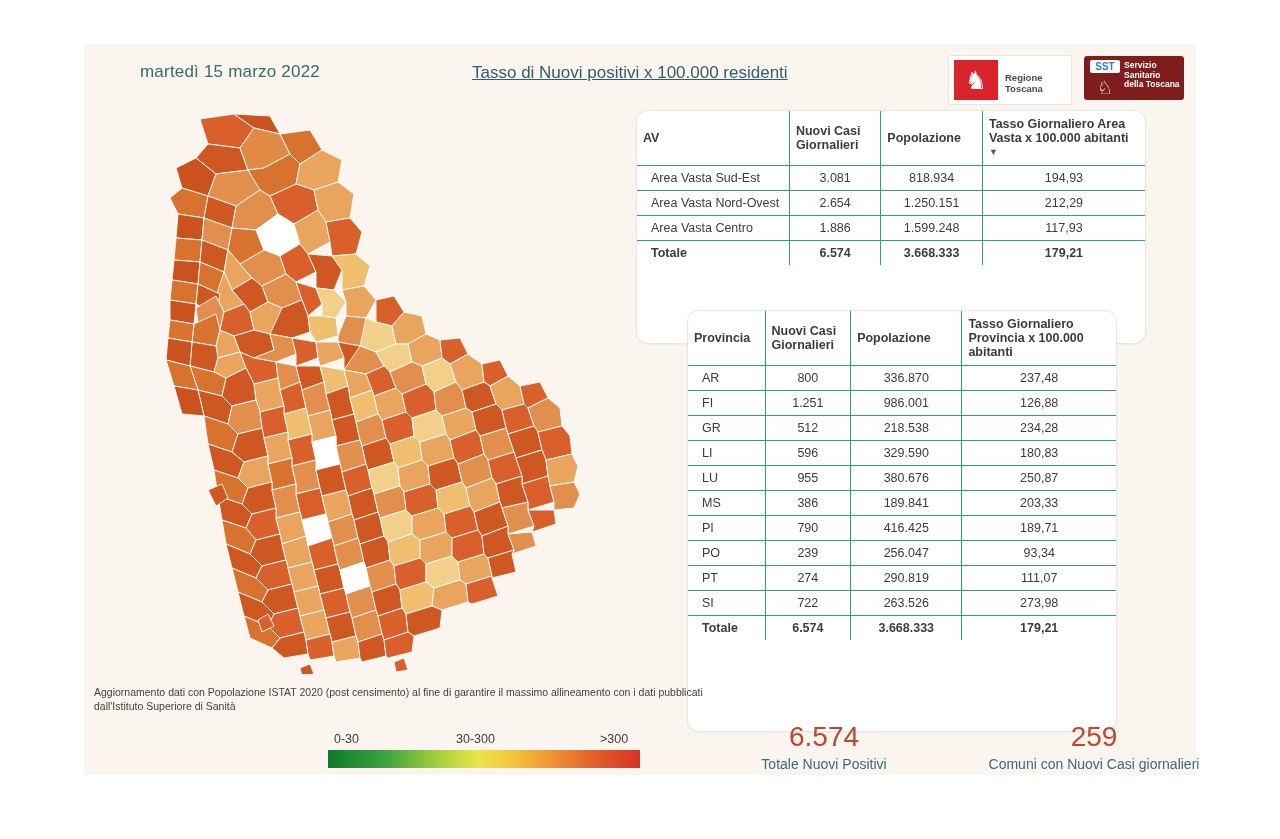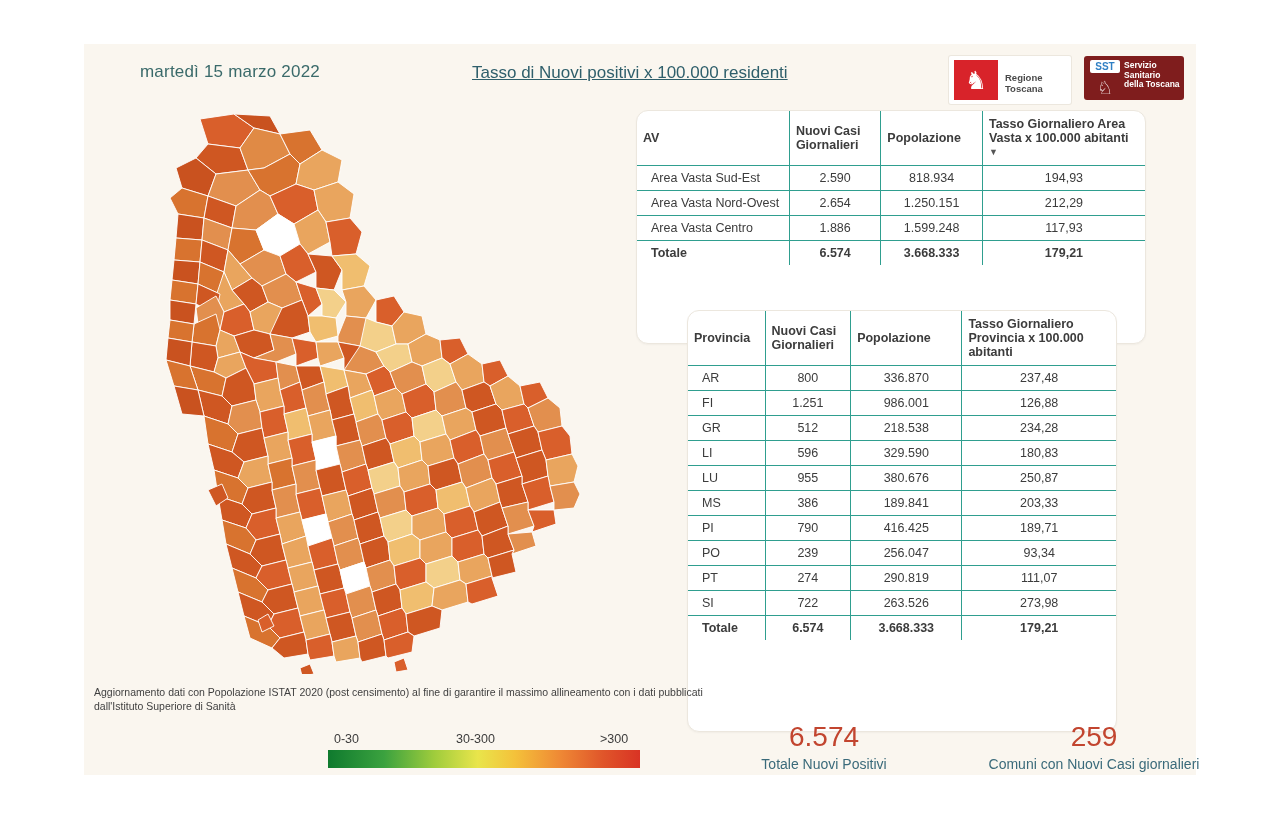--- a/index.html
+++ b/index.html
@@ -461,21 +461,21 @@
           <th class="vsep" style="width:20%">Popolazione</th>
           <th class="vsep" style="width:32%">
             <span>Tasso Giornaliero Area Vasta x 100.000 abitanti</span>
             <span class="sort-caret">▼</span>
           </th>
         </tr>
       </thead>
       <tbody>
         <tr>
           <td class="lcell">Area Vasta Sud-Est</td>
-          <td class="vsep">2.590</td>
+          <td class="vsep">3.081</td>
           <td class="vsep">818.934</td>
           <td class="vsep">194,93</td>
         </tr>
         <tr>
           <td class="lcell">Area Vasta Nord-Ovest</td>
           <td class="vsep">2.654</td>
           <td class="vsep">1.250.151</td>
           <td class="vsep">212,29</td>
         </tr>
         <tr>

